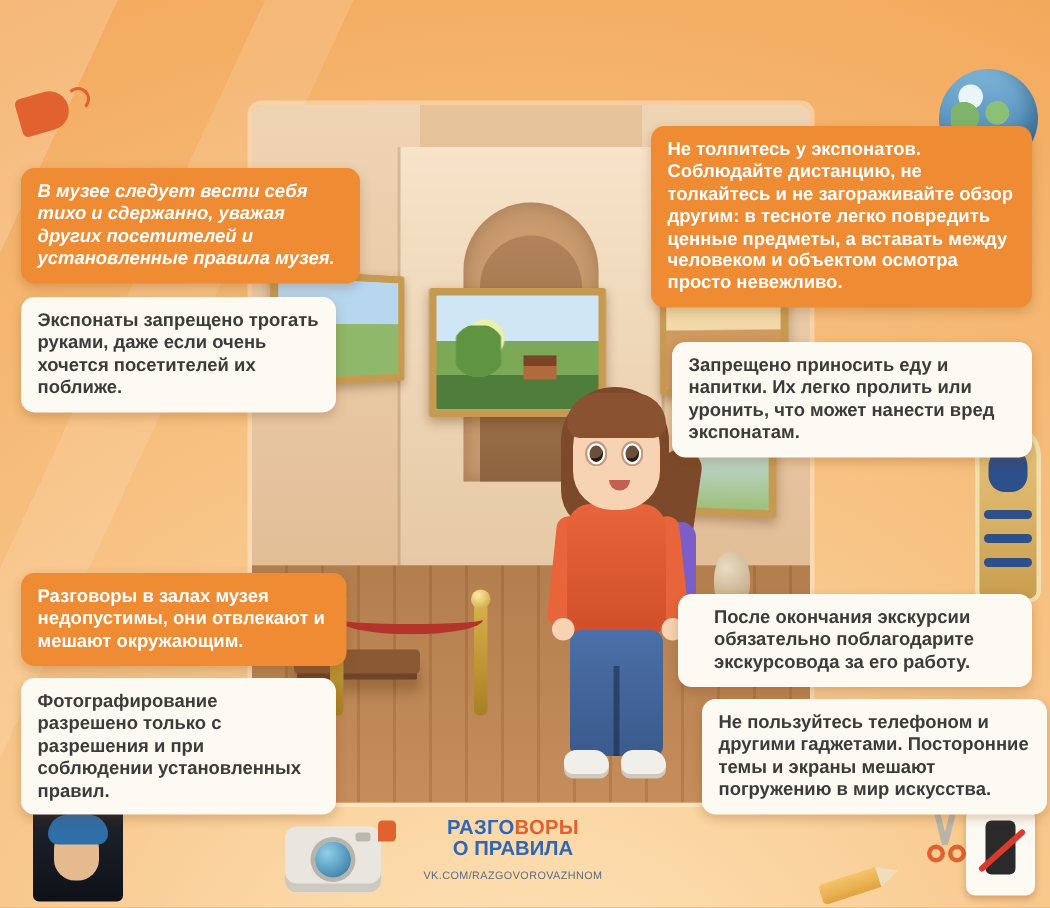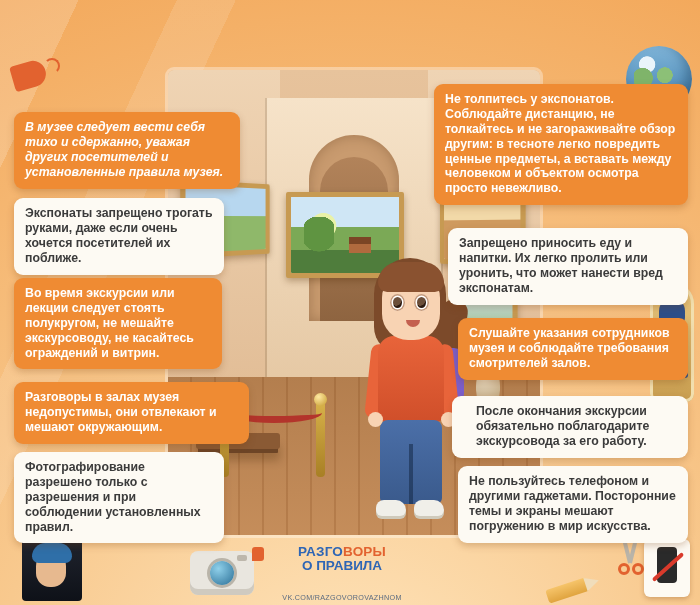--- a/index.html
+++ b/index.html
@@ -278,29 +278,29 @@
   .card.white {
     background: #fdfaf3;
     color: #3b3b3b;
     text-shadow: none;
   }
 
   
   .c1 { left: 14px; top: 112px; width: 226px; font-style: italic; }
   .c2 { left: 14px; top: 198px; width: 210px; }
   .c3 { left: 14px; top: 278px; width: 208px; }
-  .c4 { left: 14px; top: 382px; width: 235px; }
+  .c4 { left: 14px; top: 382px; width: 217px; }
   .c5 { left: 14px; top: 452px; width: 210px; }
 
   
   .c6 { right: 12px; top: 84px; width: 254px; }
   .c7 { right: 12px; top: 228px; width: 240px; }
   .c8 { right: 12px; top: 318px; width: 230px; }
   .c9 { right: 12px; top: 396px; width: 236px; padding-left: 24px; }
-  .c10 { right: 12px; top: 466px; width: 230px; }
+  .c10 { right: 2px; top: 466px; width: 230px; }
 
   
   .globe {
     position: absolute; right: 8px; top: 46px; width: 66px; height: 66px;
     border-radius: 50%;
     background:
       radial-gradient(circle at 32% 28%, #eaf4fb 0 12%, rgba(0,0,0,0) 13%),
       linear-gradient(#7fb4d8, #3f7fae);
     box-shadow: inset -6px -6px 12px rgba(10,40,70,0.35);
     z-index: 8;
@@ -417,21 +417,21 @@
   }
   .logo .l1 {
     font-size: 13.5px; font-weight: bold; color: #2f66b5; letter-spacing: 0.2px;
     line-height: 1.05;
   }
   .logo .l1 .accent { color: #e2622f; }
   .logo .l2 {
     font-size: 13.5px; font-weight: bold; color: #2f66b5; line-height: 1.05;
   }
   .logo .l3 {
-    margin-top: 20px;
+    margin-top: 6px;
     font-size: 7.2px; color: #5b6b80; letter-spacing: 0.3px;
   }
   .logo .mark {
     position: absolute; left: -14px; top: 2px; width: 12px; height: 14px;
     background: #e2622f; border-radius: 3px 3px 3px 0;
   }
 </style>
 </head>
 <body>
 
@@ -492,27 +492,25 @@
     <div class="g-shoe r"></div>
     <div class="g-face"></div>
     <div class="g-bangs"></div>
     <div class="g-eye l"></div>
     <div class="g-eye r"></div>
     <div class="g-mouth"></div>
   </div>
 
   <div class="card c1">В музее следует вести себя тихо и сдержанно, уважая других посетителей и установленные правила музея.</div>
   <div class="card white c2">Экспонаты запрещено трогать руками, даже если очень хочется посетителей их поближе.</div>
-  <div class="card c3">Во время экскурсии или лекции следует стоять полукругом, не мешайте экскурсоводу, не касайтесь ограждений и витрин.</div>
   <div class="card c4">Разговоры в залах музея недопустимы, они отвлекают и мешают окружающим.</div>
   <div class="card white c5">Фотографирование разрешено только с разрешения и при соблюдении установленных правил.</div>
 
   <div class="card white c7">Запрещено приносить еду и напитки. Их легко пролить или уронить, что может нанести вред экспонатам.</div>
   <div class="card c6">Не толпитесь у экспонатов. Соблюдайте дистанцию, не толкайтесь и не загораживайте обзор другим: в тесноте легко повредить ценные предметы, а вставать между человеком и объектом осмотра просто невежливо.</div>
-  <div class="card c8">Слушайте указания сотрудников музея и соблюдайте требования смотрителей залов.</div>
   <div class="card white c9">После окончания экскурсии обязательно поблагодарите экскурсовода за его работу.</div>
   <div class="card white c10">Не пользуйтесь телефоном и другими гаджетами. Посторонние темы и экраны мешают погружению в мир искусства.</div>
 
   <div class="mummy">
     <div class="m-face"></div>
     <div class="m-stripe s1"></div>
     <div class="m-stripe s2"></div>
     <div class="m-stripe s3"></div>
   </div>
 

